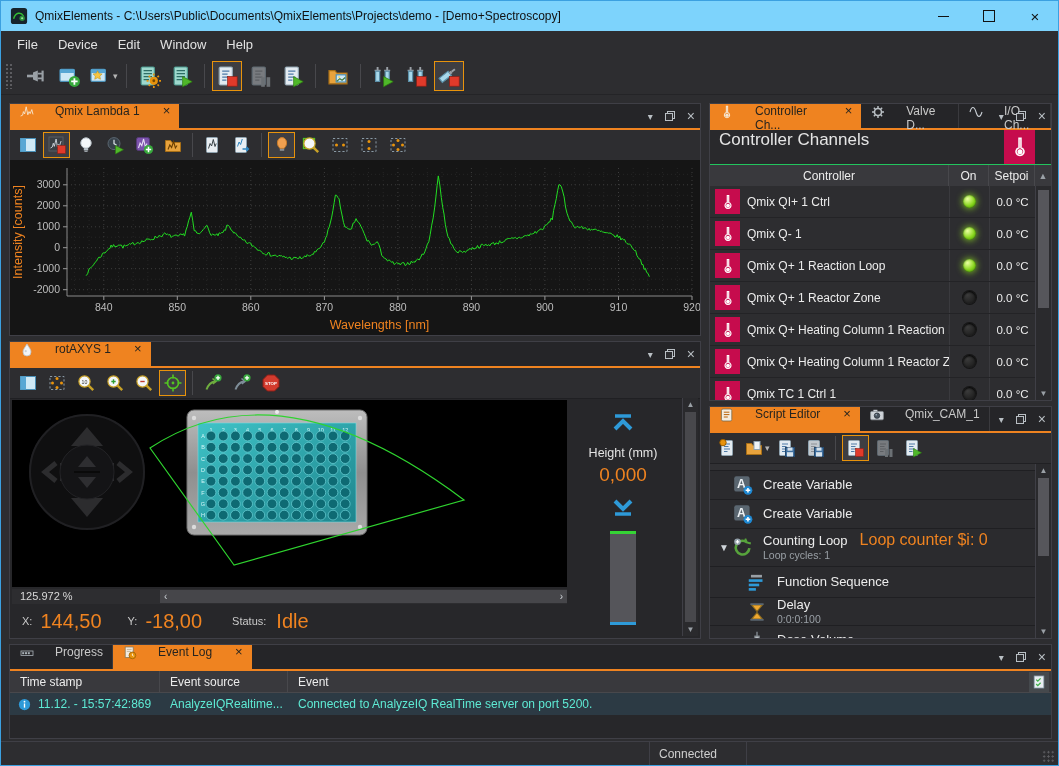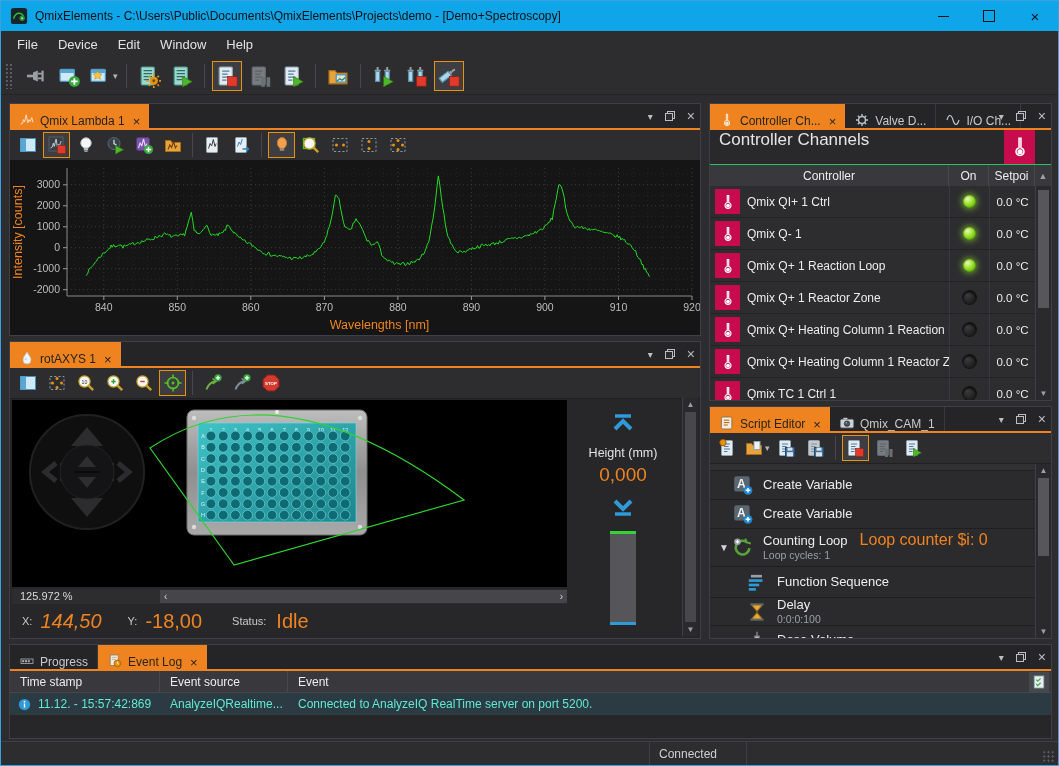--- a/index.html
+++ b/index.html
@@ -1,19 +1,19 @@
 <!DOCTYPE html>
 <html><head>
 <meta charset="utf-8">
 <style>
   html,body{margin:0;background:#555;}
   .win{position:relative;width:1057px;height:764px;border:1px solid #3ba0e0;background:#2d2d30;
        font-family:"Liberation Sans",sans-serif;overflow:hidden;}
   
-  .titlebar{position:absolute;left:0;top:0;width:100%;height:30px;background:#0ea5e9;display:flex;align-items:center;}
+  .titlebar{position:absolute;left:0;top:0;width:100%;height:30px;background:#7dd3fc;display:flex;align-items:center;}
   .ticon{margin:0 7px 0 9px;display:flex;}
   .ttitle{font-size:12px;color:#111;}
   .wbtns{position:absolute;right:0;top:0;height:30px;display:flex;}
   .wbtn{width:46px;height:30px;display:flex;align-items:center;justify-content:center;color:#111;}
   .wbtn .dash{width:11px;height:1px;background:#111;}
   .wbtn .box{width:10px;height:10px;border:1px solid #111;}
   .wbtn .x{font-size:15px;line-height:1;}
   
   .menubar{position:absolute;top:30px;left:0;width:100%;height:26px;background:#2d2d30;display:flex;align-items:center;padding-left:6px;box-sizing:border-box;}
   .mitem{color:#e2e2e2;font-size:13px;padding:0 10px;}
@@ -25,21 +25,21 @@
   .tbtn .caret{color:#b5b5b5;font-size:9px;margin-left:1px;}
   .tsep{width:1px;height:24px;background:#48484c;margin:0 4px;}
   
   .panel{position:absolute;background:#27272a;border:1px solid #3f3f46;box-sizing:border-box;overflow:hidden;}
   #lambda{left:8px;top:102px;width:692px;height:233px;}
   #rotaxys{left:8px;top:340px;width:692px;height:298px;}
   #controller{left:708px;top:102px;width:343px;height:298px;}
   #scriptp{left:708px;top:405px;width:343px;height:233px;}
   #logp{left:8px;top:643px;width:1043px;height:95px;}
   .tabbar{height:24px;background:#252528;border-bottom:2px solid #ef8320;display:flex;align-items:stretch;position:relative;}
-  .tab{display:flex;align-items:flex-end;gap:5px;padding:0 9px;font-size:12px;color:#c9c9c9;border-right:1px solid #3a3a3e;}
+  .tab{display:flex;align-items:flex-start;gap:20px;padding:0 9px;font-size:12px;color:#c9c9c9;border-right:1px solid #3a3a3e;}
   .tab.active{background:#ef8320;color:#26241f;border-right:none;}
   .tclose{margin-left:3px;font-size:13px;line-height:1;}
   .pane-btns{position:absolute;right:5px;top:0;height:24px;display:flex;align-items:center;gap:11px;color:#b9bfc4;font-size:10px;}
   .ptoolbar{height:30px;background:#2d2d30;display:flex;align-items:center;gap:2px;padding-left:4px;border-bottom:1px solid #202023;}
   .ptoolbar .tbtn{min-width:27px;height:26px;}
   
   #chartwrap{position:absolute;left:0;top:56px;right:0;bottom:0;background:#151515;}
   
   .ctitle{position:relative;height:34px;display:flex;padding-left:9px;color:#e5e5e5;font-size:17px;background:#29292c;border-bottom:1px solid #22c55e;}
   .thermo-big{position:absolute;right:16px;top:0;width:31px;height:34px;background:#c60c4d;display:flex;align-items:center;justify-content:center;}
@@ -731,21 +731,21 @@
     </div>
     <div class="rot-zoomrow">
       <span class="zoomtext">125.972 %</span>
       <div class="hscroll">
           <span>‹</span>
           <span>›</span>
         </div>
     </div>
     <div class="rot-status">
       <span style="margin-left:10px;">X:</span>
-      <span class="bigval" style="margin-left:8px;font-style:italic;">144,50</span>
+      <span class="bigval" style="margin-left:8px;">144,50</span>
       <span style="margin-left:26px;">Y:</span>
       <span class="bigval" style="margin-left:8px;">-18,00</span>
       <span style="margin-left:30px;">Status:</span>
       <span class="bigval" style="margin-left:10px;">Idle</span>
     </div>
   </div>
 
   <div class="panel" id="controller">
     <div class="tabbar" id="controller-tabs">
         <div class="tab active">

